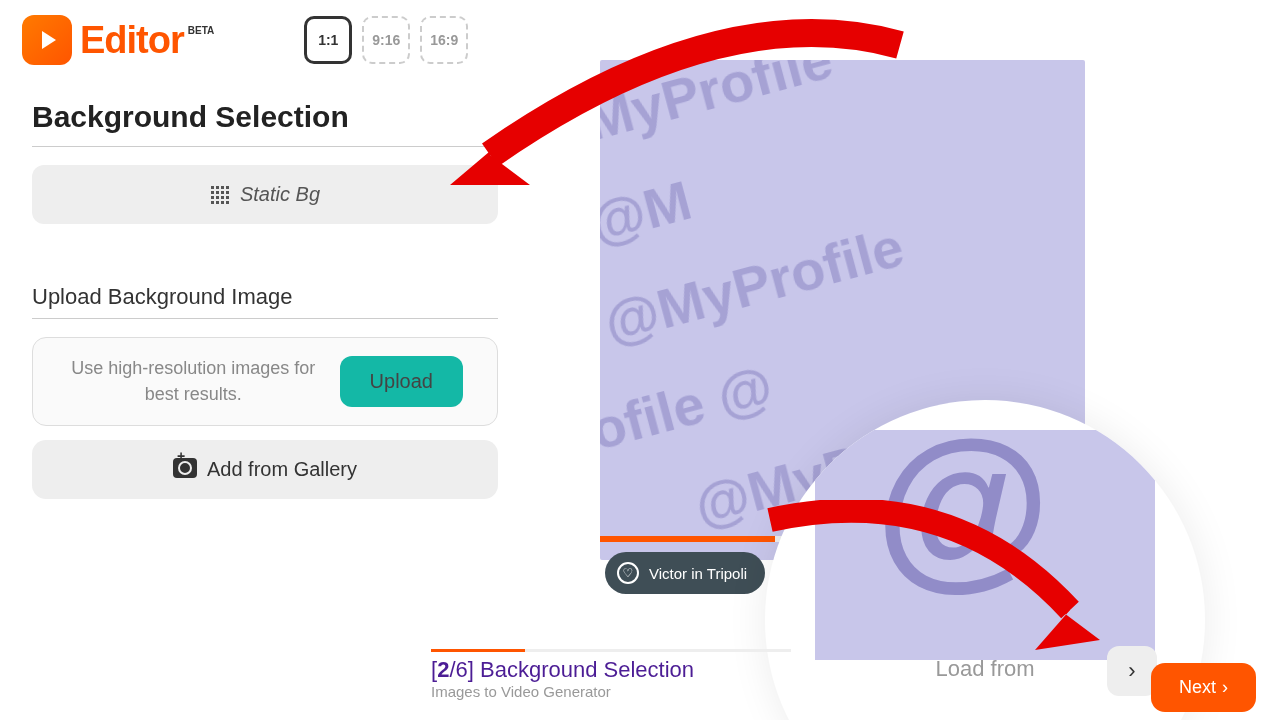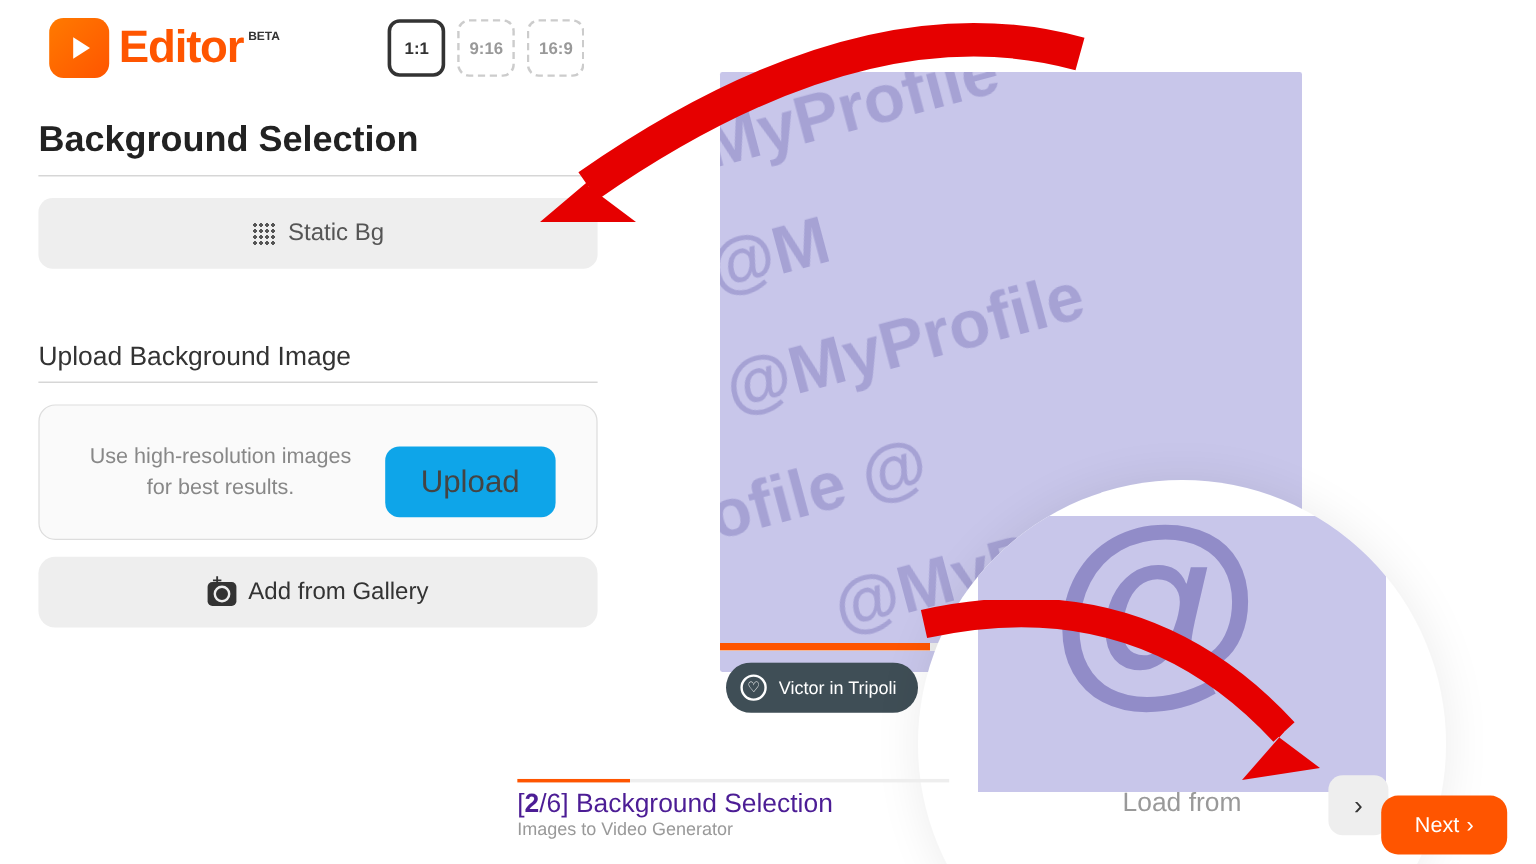--- a/index.html
+++ b/index.html
@@ -1,46 +1,46 @@
 <!DOCTYPE html>
 <html><head>
 <meta charset="utf-8">
 <style>
 * { margin: 0; padding: 0; box-sizing: border-box; font-family: -apple-system, BlinkMacSystemFont, 'Segoe UI', sans-serif; }
 body { width: 1280px; height: 720px; background: #fff; position: relative; overflow: hidden; }
 
 
 .left-panel { position: absolute; left: 0; top: 0; width: 530px; height: 720px; background: #fff; }
-.header { display: flex; align-items: center; padding: 15px 41px; gap: 20px; }
+.header { display: flex; align-items: center; padding: 15px 22px; gap: 20px; }
 .logo-group { display: flex; align-items: center; gap: 8px; }
 .logo-icon { width: 50px; height: 50px; background: linear-gradient(135deg, #ff7a00, #ff5500); border-radius: 12px; position: relative; display: flex; align-items: center; justify-content: center; }
 .logo-play { width: 0; height: 0; border-left: 14px solid #fff; border-top: 9px solid transparent; border-bottom: 9px solid transparent; margin-left: 4px; }
 .logo-text { font-size: 38px; font-weight: 800; color: #ff5500; letter-spacing: -1px; }
 .beta-badge { font-size: 10px; font-weight: 700; color: #333; align-self: flex-start; margin-top: 10px; margin-left: -4px; }
 .aspect-group { display: flex; gap: 10px; margin-left: 70px; }
 .aspect-btn { width: 48px; height: 48px; border: 2px dashed #ccc; border-radius: 10px; display: flex; align-items: center; justify-content: center; font-size: 14px; font-weight: 600; color: #999; cursor: pointer; background: #fff; }
 .aspect-btn.active { border: 3px solid #333; color: #333; }
 
 .section { padding: 20px 32px; }
 .section-title { font-size: 30px; font-weight: 700; color: #222; margin-bottom: 12px; }
 .divider { height: 1px; background: #ccc; margin-bottom: 18px; }
 .bg-toggle { display: flex; gap: 12px; }
-.bg-btn { flex: 1; padding: 18px 20px; border-radius: 12px; font-size: 20px; font-weight: 500; display: flex; align-items: center; justify-content: center; gap: 10px; cursor: pointer; border: none; }
+.bg-btn { flex: 1; padding: 18px 20px; border-radius: 12px; font-size: 20px; font-weight: 500; display: flex; align-items: center; justify-content: center; gap: 10px; cursor: pointer; border: none; font-style: italic; }
 .bg-btn.static { background: #eee; color: #555; }
 .bg-btn.animated { background: #3f4e56; color: #fff; position: relative; }
 .dots-icon { width: 20px; height: 20px; background: radial-gradient(circle, currentColor 1.5px, transparent 1.5px); background-size: 5px 5px; }
 .cursor-highlight { position: absolute; width: 46px; height: 46px; background: radial-gradient(circle, rgba(255,235,59,0.9), rgba(255,193,7,0.5)); border-radius: 50%; bottom: -18px; left: 55px; pointer-events: none; }
 .cursor-hand { position: absolute; bottom: -28px; left: 68px; font-size: 18px; }
 
 .upload-section { margin-top: 60px; }
 .upload-title { font-size: 22px; font-weight: 400; color: #333; margin-bottom: 8px; }
 .upload-box { border: 1px solid #ddd; border-radius: 14px; padding: 18px 34px; display: flex; align-items: center; gap: 20px; background: #fafafa; }
 .upload-hint { flex: 1; font-size: 18px; color: #888; text-align: center; line-height: 1.4; }
-.upload-btn { padding: 14px 30px; background: #0ea5e9; border: none; border-radius: 12px; font-size: 26px; color: #444; cursor: pointer; margin-top: 16px; }
-.gallery-btn { width: 100%; margin-top: 14px; padding: 18px; background: #eee; border: none; border-radius: 14px; font-size: 20px; color: #333; display: flex; align-items: flex-end; justify-content: center; gap: 10px; cursor: pointer; }
+.upload-btn { padding: 14px 30px; background: #14b8a6; border: none; border-radius: 12px; font-size: 20px; color: #444; cursor: pointer; }
+.gallery-btn { width: 100%; margin-top: 14px; padding: 18px; background: #eee; border: none; border-radius: 14px; font-size: 20px; color: #333; display: flex; align-items: flex-start; justify-content: center; gap: 10px; cursor: pointer; }
 .cam-icon { width: 24px; height: 20px; background: #333; border-radius: 4px; position: relative; }
 .cam-icon::before { content: '+'; position: absolute; top: -10px; left: 4px; color: #333; font-weight: bold; font-size: 14px; }
 .cam-icon::after { content: ''; position: absolute; width: 10px; height: 10px; border: 2px solid #eee; border-radius: 50%; top: 3px; left: 5px; }
 
 
 .preview { position: absolute; left: 600px; top: 60px; width: 485px; height: 500px; background: #c8c6ea; border-radius: 2px; overflow: hidden; }
 .preview-pattern { position: absolute; inset: -50px; opacity: 0.45; transform: rotate(-15deg); }
 .preview-pattern span { position: absolute; font-size: 56px; font-weight: 900; color: #7a74ba; white-space: nowrap; }
 .progress-bar { position: absolute; left: 600px; top: 536px; width: 485px; height: 6px; background: #eee; }
 .progress-fill { width: 36%; height: 100%; background: #ff5500; }

